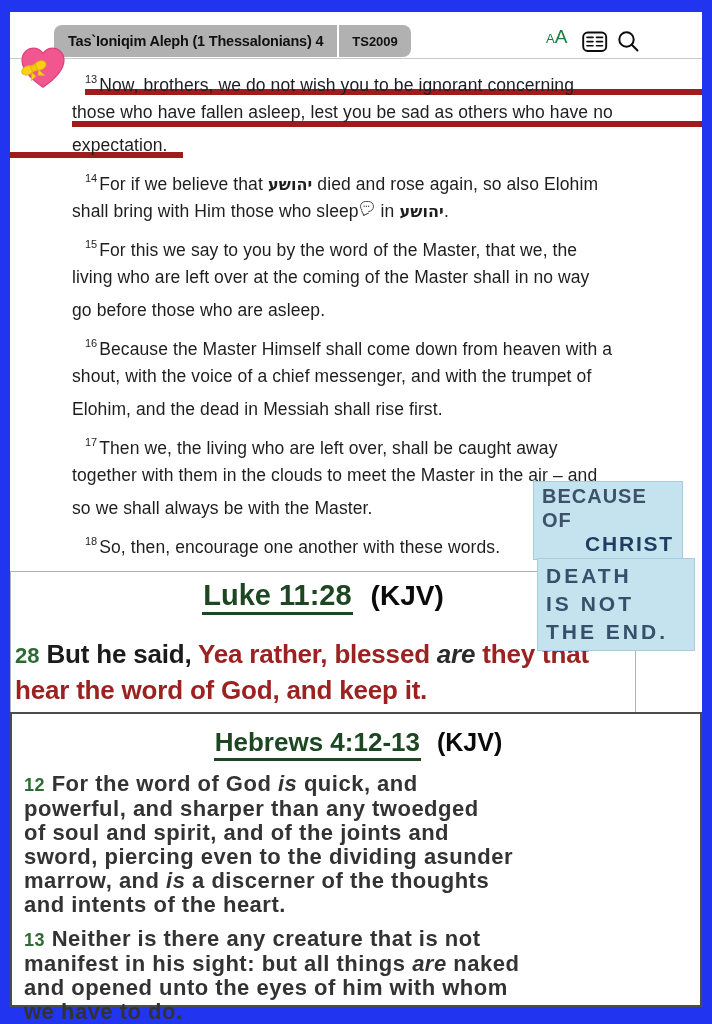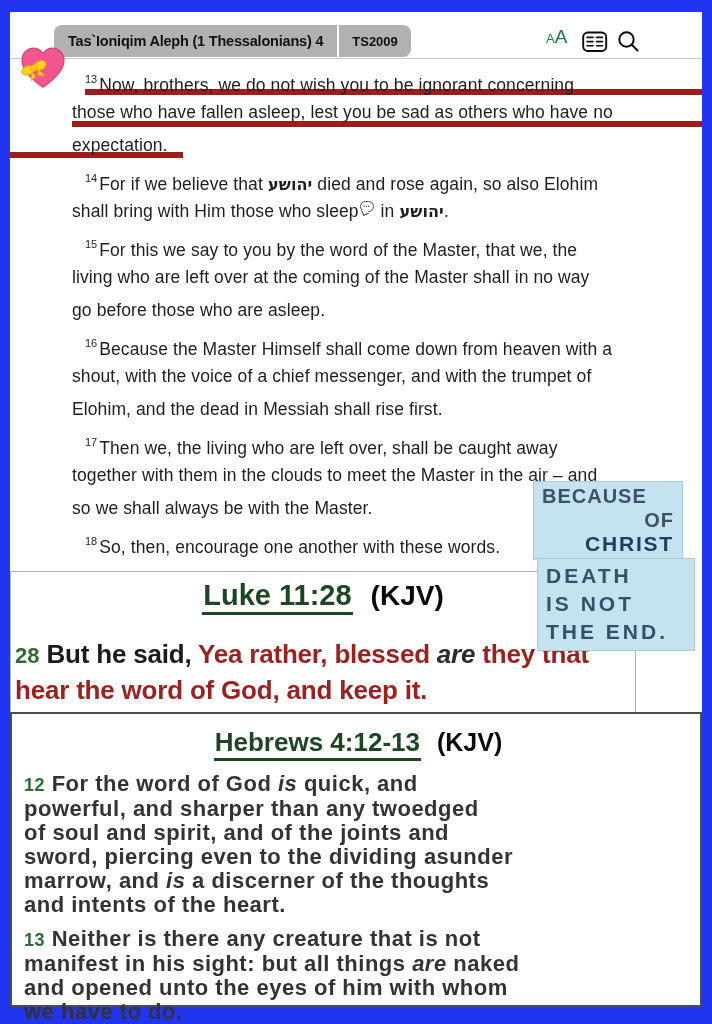--- a/index.html
+++ b/index.html
@@ -38,21 +38,21 @@
   
   .bar { position:absolute; background:#a01c1c; height:6px; z-index:1; }
   .bar1 { left:75px; top:77px;  width:617px; }
   .bar2 { left:62px; top:109px; width:630px; }
   .bar3 { left:0;    top:140px; width:173px; }
 
   
   .ov { position:absolute; background:#c5e2ef; border:1px solid #a8ccdd; z-index:6; font-weight:bold; }
   .ov1 { left:523px; top:469px; width:150px; padding:2px 8px 3px; font-size:20px; line-height:24px;
          color:#3c5269; letter-spacing:1px; }
-  .ov1 .l1 { text-align:left; } .ov1 .l2 { text-align:right; }
+  .ov1 .l1 { text-align:left; } .ov1 .l2 { text-align:left; }
   .ov1 .l3 { text-align:right; color:#1f3d63; letter-spacing:1.8px; font-size:21px; }
   .ov2 { left:527px; top:546px; width:158px; padding:3px 20px 4px 8px; font-size:21px; line-height:28px;
          color:#35506b; letter-spacing:3px; }
 
   
   .luke { position:absolute; left:0; top:559px; width:626px; height:141px; background:#fff;
           border:1px solid #b0b0b0; border-bottom:none; z-index:4; }
   .sec-heading { display:flex; justify-content:center; align-items:baseline; gap:18px; font-weight:bold; }
   .luke .sec-heading { margin-top:7px; }
   .luke .ref { font-size:29px; color:#1d4722; border-bottom:3px solid #1d4722; padding:0 1px; }

